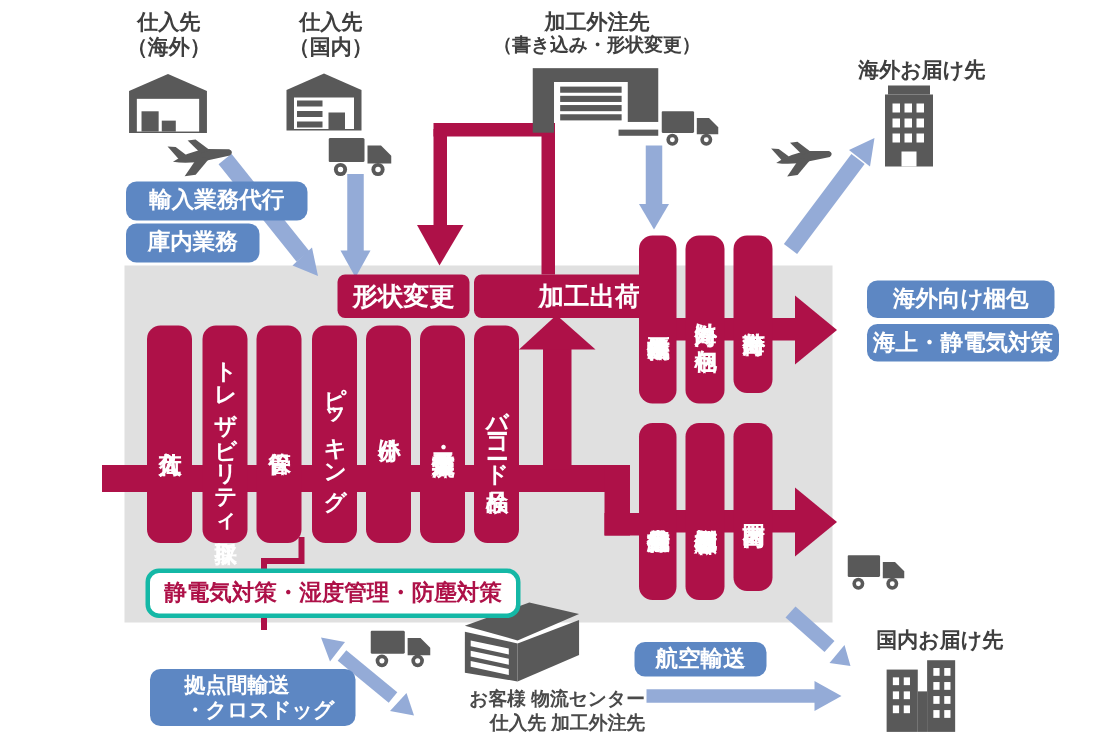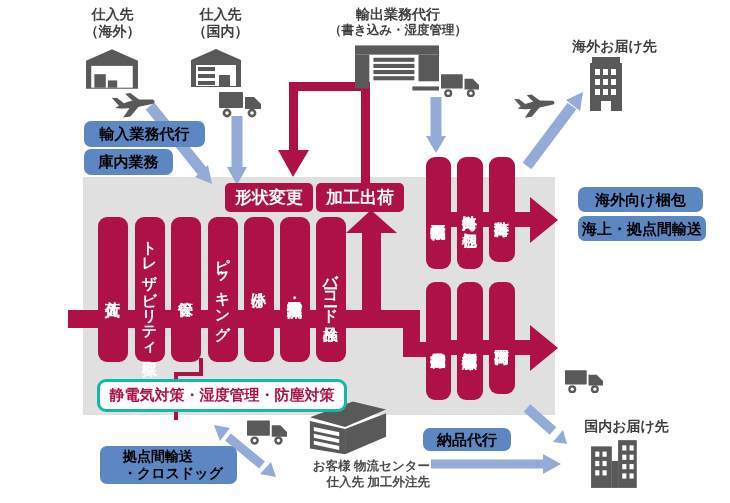--- a/index.html
+++ b/index.html
@@ -5,21 +5,21 @@
   html,body{margin:0;padding:0;background:#fff;}
   body{font-family:"Liberation Sans","DejaVu Sans",sans-serif;}
   #stage{position:relative;width:728px;height:503px;background:#fff;overflow:hidden;}
   .abs{position:absolute;}
   #panel{left:83px;top:177px;width:472px;height:238px;background:#e0e0e0;}
   svg.lay{position:absolute;left:0;top:0;width:730px;height:503px;pointer-events:none;}
   .icon{position:absolute;}
   .icon svg{display:block;width:100%;height:100%;}
   .nodelbl{position:absolute;color:#3f3f3f;font-weight:bold;font-size:14px;line-height:1.22;text-align:center;white-space:nowrap;}
   .nodelbl .sub{font-size:12.5px;}
-  .bluebox{position:absolute;background:#5d87c3;color:#000000;font-weight:bold;font-size:15px;
+  .bluebox{position:absolute;background:#5d87c3;color:#ffffff;font-weight:bold;font-size:15px;
     border-radius:7px;display:flex;align-items:center;justify-content:center;white-space:nowrap;line-height:1.2;}
   .bluebox.two{flex-direction:column;align-items:flex-start;padding-left:23px;font-size:14px;}
   .vbar{position:absolute;background:#ae1148;color:#fff;font-weight:bold;font-size:15px;
     border-radius:9px;writing-mode:vertical-rl;text-orientation:upright;
     display:flex;align-items:center;justify-content:center;line-height:1;letter-spacing:0;}
   .plabel{position:absolute;background:#ae1148;color:#fff;font-weight:bold;font-size:17px;
     border-radius:5px;display:flex;align-items:center;justify-content:center;white-space:nowrap;}
   #envnote{position:absolute;left:97px;top:379px;width:244px;height:27px;background:#fff;
     border:3px solid #14b8a6;border-radius:9px;color:#ae1148;font-weight:bold;font-size:15px;
     display:flex;align-items:center;justify-content:center;white-space:nowrap;}
@@ -72,22 +72,22 @@
 
   <div class="nodelbl" style="left:70px;top:6px;width:85px;">
     <div>仕入先</div>
     <div>（海外）</div>
   </div>
   <div class="nodelbl" style="left:178px;top:6px;width:85px;">
     <div>仕入先</div>
     <div>（国内）</div>
   </div>
   <div class="nodelbl" style="left:322px;top:6px;width:152px;">
-    <div>輸出業務代行</div>
-    <div class="sub">（書き込み・湿度管理）</div>
+    <div>加工外注先</div>
+    <div class="sub">（書き込み・形状変更）</div>
   </div>
   <div class="nodelbl" style="left:562px;top:38px;width:105px;">海外お届け先</div>
   <div class="nodelbl" style="left:574px;top:418px;width:105px;">国内お届け先</div>
   <div class="ctrlbl" style="left:300px;top:458px;width:130px;text-align:right;">
     <div>お客様 物流センター</div>
     <div>仕入先 加工外注先</div>
   </div>
 
   <div class="icon" style="left:85px;top:48px;width:54px;height:42px;">
     <svg viewBox="0 0 52 40">
@@ -249,29 +249,29 @@
             <rect x="32" y="34" width="4" height="5"></rect>
             <rect x="39" y="34" width="4" height="5"></rect>
           </g>
         </g>
       </svg>
   </div>
 
   <div class="bluebox" style="left:84px;top:121px;width:121px;height:26px;">輸入業務代行</div>
   <div class="bluebox" style="left:84px;top:149px;width:89px;height:26px;">庫内業務</div>
   <div class="bluebox" style="left:578px;top:187px;width:125px;height:25px;">海外向け梱包</div>
-  <div class="bluebox" style="left:578px;top:216px;width:128px;height:25px;">海上・拠点間輸送</div>
-  <div class="bluebox" style="left:423px;top:428px;width:88px;height:23px;">納品代行</div>
+  <div class="bluebox" style="left:578px;top:216px;width:128px;height:25px;">海上・静電気対策</div>
+  <div class="bluebox" style="left:423px;top:428px;width:88px;height:23px;">航空輸送</div>
   <div class="bluebox two" style="left:100px;top:446px;width:114px;height:38px;">
     <div>拠点間輸送</div>
     <div>・クロスドッグ</div>
   </div>
 
   <div class="plabel" style="left:225px;top:183px;width:88px;height:29px;">形状変更</div>
-  <div class="plabel" style="left:316px;top:183px;width:88px;height:29px;">加工出荷</div>
+  <div class="plabel" style="left:316px;top:183px;width:88px;height:29px;padding-left:33px;">加工出荷</div>
 
   <div class="vbar" style="left:98px;top:217px;width:30px;height:145px;">仕入入荷</div>
   <div class="vbar" style="left:135px;top:217px;width:30px;height:145px;">トレザビリティ採取</div>
   <div class="vbar" style="left:171px;top:217px;width:30px;height:145px;">保管</div>
   <div class="vbar" style="left:208px;top:217px;width:30px;height:145px;">ピッキング</div>
   <div class="vbar" style="left:244px;top:217px;width:30px;height:145px;">小分け</div>
   <div class="vbar" style="left:280px;top:217px;width:30px;height:145px;">流通加工・付帯作業</div>
   <div class="vbar" style="left:316px;top:217px;width:30px;height:145px;">バーコード検品</div>
 
   <div class="vbar" style="left:426px;top:157px;width:25px;height:112px;">輸出帳票作成</div>

